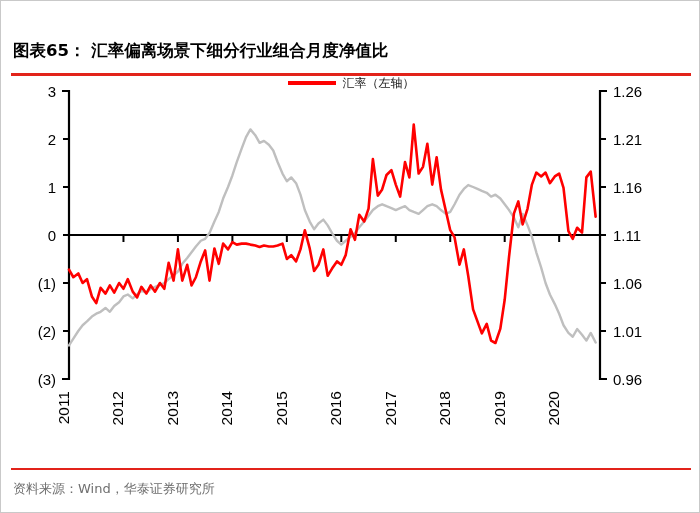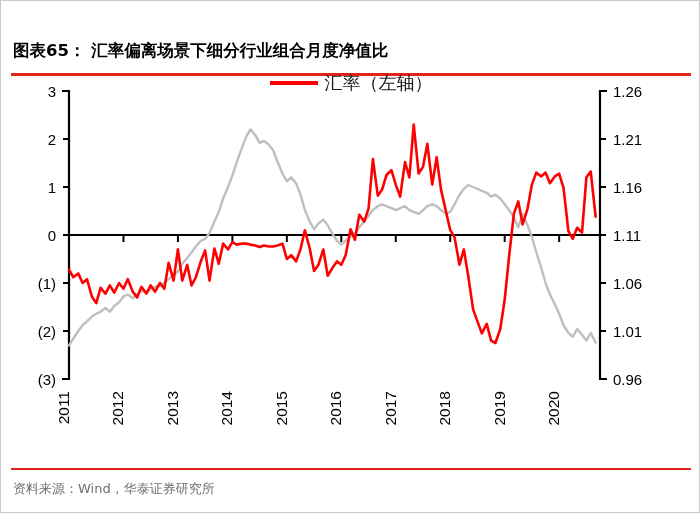--- a/index.html
+++ b/index.html
@@ -89,21 +89,21 @@
   }
   .legend-swatch {
     display: block;
     width: 48px;
     height: 3.4px;
   }
   .legend-swatch.rate { background: #ff0000; }
   .legend-swatch.nav  { background: #bfbfbf; }
   .legend-label {
     font-family: Liberation Mono, monospace;
-    font-size: 18px;
+    font-size: 12px;
     color: #1a1a1a;
     white-space: nowrap;
   }
   
   .plot-wrap {
     position: absolute;
     left: 0;
     top: 0;
     width: 700px;
     height: 513px;

